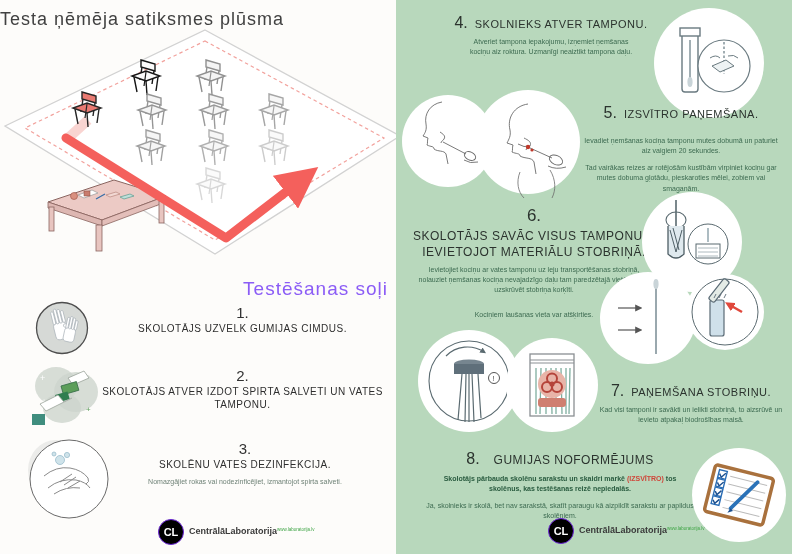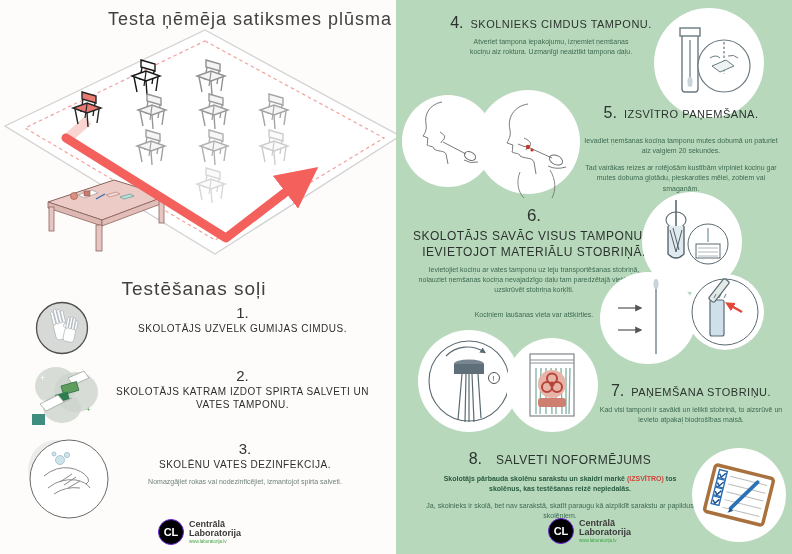--- a/index.html
+++ b/index.html
@@ -1,44 +1,44 @@
 <!DOCTYPE html>
 <html><head>
 <meta charset="utf-8">
 <style>
   html,body{margin:0;padding:0;}
   .page{position:relative;width:792px;height:554px;background:#fdfcfa;overflow:hidden;
         font-family:"Liberation Sans",sans-serif;color:#333;}
   .abs{position:absolute;}
   
-  .left-title{top:9px;left:0;width:392px;text-align:right;font-size:18px;
+  .left-title{top:9px;left:0;width:392px;text-align:left;font-size:18px;
               letter-spacing:1px;color:#414141;}
-  .steps-heading{top:278px;left:0;width:388px;text-align:center;font-size:19px;
-                 letter-spacing:1px;color:#404040;}
+  .steps-heading{top:278px;left:0;width:388px;text-align:right;font-size:19px;
+                 letter-spacing:1px;color:#8b5cf6;}
   .lstep{text-align:center;color:#2e2e2e;}
   .lstep .num{font-size:15px;color:#333;margin-bottom:2px;}
   .lstep .stitle{font-size:10px;letter-spacing:.5px;color:#2e2e2e;line-height:1.25;}
   .lstep .snote{font-size:7px;color:#6f8277;margin-top:5px;line-height:1.35;}
   
   .right-panel{left:396px;top:0;width:396px;height:554px;background:#b8d8bc;}
   .rstep{text-align:center;}
   .rstep .headrow{display:flex;justify-content:center;align-items:baseline;gap:7px;}
   .rstep .num{font-size:16px;color:#2b332e;}
   .rstep .stitle{font-size:11px;letter-spacing:.5px;color:#2b332e;line-height:1.3;}
   .rstep .snote{font-size:7px;color:#3c6a50;line-height:1.45;margin:5px auto 0;}
   .rstep .snote2{font-size:7px;color:#3c6a50;line-height:1.45;margin:7px auto 0;}
   .boldnote{font-weight:bold;color:#2a5c40;}
   .rednote{font-weight:bold;color:#cf4639;}
   .circle{position:absolute;background:#fff;border-radius:50%;}
   
   .logo{display:flex;align-items:center;gap:5px;}
   .logo-mark{width:24px;height:24px;border-radius:50%;background:#000000;color:#fff;
              display:flex;align-items:center;justify-content:center;font-size:11px;
              font-weight:bold;border:1px solid #6d28d9;}
-  .logo-text{display:flex;flex-direction:column;line-height:1.05;}
+  .logo-text{display:flex;flex-direction:row;line-height:1.05;}
   .logo-line{font-size:9px;color:#3a3a3a;font-weight:bold;}
   .logo-url{font-size:4.5px;color:#3fa546;margin-top:1px;}
 </style>
 </head>
 <body>
 
 <div class="page">
 
   <div class="abs left-title">Testa ņēmēja satiksmes plūsma</div>
 
@@ -213,21 +213,21 @@
     <text x="14" y="48" font-size="7" fill="#ffffff">+</text>
     <text x="58" y="56" font-size="8" fill="#5c9e5a">+</text>
     <polygon points="40,22 56,15 61,22 45,29" fill="#ffffff" stroke="#9aa39a" stroke-width="0.8"></polygon>
     <rect x="33" y="30" width="16" height="9" transform="rotate(-16 33 30)" fill="#5c9e5a" stroke="#39704a" stroke-width="0.8"></rect>
     <rect x="27" y="39" width="13" height="8" transform="rotate(-16 27 39)" fill="#2f7d4f"></rect>
     <polygon points="12,48 30,39 36,46 18,55" fill="#ffffff" stroke="#9aa39a" stroke-width="0.8"></polygon>
     <line x1="36" y1="46" x2="44" y2="42" stroke="#9aa39a" stroke-width="0.8"></line>
   </svg>
   <div class="abs lstep" style="top:367px;left:100px;width:285px;">
     <div class="num">2.</div>
-    <div class="stitle">SKOLOTĀJS KATRAM IZDOT SPIRTA SALVETI UN VATES TAMPONU.</div>
+    <div class="stitle">SKOLOTĀJS ATVER IZDOT SPIRTA SALVETI UN VATES TAMPONU.</div>
   </div>
 
   <svg class="abs" style="top:436px;left:26px;" width="84" height="86" viewBox="0 0 84 86">
     <ellipse cx="30" cy="34" rx="28" ry="30" fill="#ececea"></ellipse>
     <circle cx="43" cy="43" r="39" fill="#ffffff" stroke="#6a6a6a" stroke-width="1"></circle>
     <g fill="none" stroke="#8a8a8a" stroke-width="1">
       <path d="M18,40 Q30,30 44,32 Q56,34 62,42 Q64,46 60,48"></path>
       <path d="M22,52 Q34,42 50,44 Q60,46 64,52"></path>
       <path d="M28,58 Q40,50 54,52"></path>
       <path d="M34,46 L46,38 M38,49 L50,41 M42,52 L54,45"></path>
@@ -249,21 +249,21 @@
       <span class="logo-line">Laboratorija</span>
       <span class="logo-url">www.laboratorija.lv</span>
     </div>
   </div>
 
   <div class="abs right-panel">
 
     <div class="abs rstep" style="top:14px;left:10px;width:290px;">
       <div class="headrow">
         <span class="num">4.</span>
-        <span class="stitle">SKOLNIEKS CIMDUS TAMPONU.</span>
+        <span class="stitle">SKOLNIEKS ATVER TAMPONU.</span>
       </div>
       <div class="snote" style="width:170px;">Atveriet tampona iepakojumu, izņemiet ņemšanas kociņu aiz roktura. Uzmanīgi neaiztikt tampona daļu.</div>
     </div>
 
     <div class="circle" style="top:8px;left:258px;width:110px;height:110px;"></div>
     <svg class="abs" style="top:8px;left:258px;" width="110" height="110" viewBox="0 0 110 110">
       <rect x="28" y="22" width="16" height="62" rx="3" fill="#ffffff" stroke="#6a7a80" stroke-width="1.4"></rect>
       <rect x="26" y="20" width="20" height="8" fill="#ffffff" stroke="#6a7a80" stroke-width="1.4"></rect>
       <line x1="36" y1="32" x2="36" y2="76" stroke="#8a9aa0" stroke-width="1.6"></line>
       <ellipse cx="36" cy="74" rx="2.6" ry="5" fill="#c9d4d8"></ellipse>
@@ -388,21 +388,21 @@
       <div class="headrow">
         <span class="num">7.</span>
         <span class="stitle">PAŅEMŠANA STOBRIŅU.</span>
       </div>
       <div class="snote" style="width:186px;">Kad visi tamponi ir savākti un ielikti stobriņā, to aizsrūvē un ievieto atpakaļ biodrošības maisā.</div>
     </div>
 
     <div class="abs rstep" style="top:450px;left:8px;width:312px;">
       <div class="headrow" style="gap:14px;">
         <span class="num">8.</span>
-        <span class="stitle" style="font-size:12px;">SALVETI NOFORMĒJUMS</span>
+        <span class="stitle" style="font-size:12px;">GUMIJAS NOFORMĒJUMS</span>
       </div>
       <div class="snote" style="width:262px;">
         <span class="boldnote">Skolotājs pārbauda skolēnu sarakstu un skaidri markē </span><span class="rednote">(IZSVĪTRO)</span><span class="boldnote"> tos skolēnus, kas testēšanas reizē nepiedalās.</span>
       </div>
       <div class="snote2" style="width:300px;">Ja, skolnieks ir skolā, bet nav sarakstā, skatīt paraugu kā aizpildīt sarakstu ar papildus skolēniem.</div>
     </div>
 
     <div class="circle" style="top:448px;left:296px;width:94px;height:94px;"></div>
     <svg class="abs" style="top:448px;left:296px;" width="94" height="94" viewBox="0 0 94 94">
       <g transform="rotate(14 47 47)">

